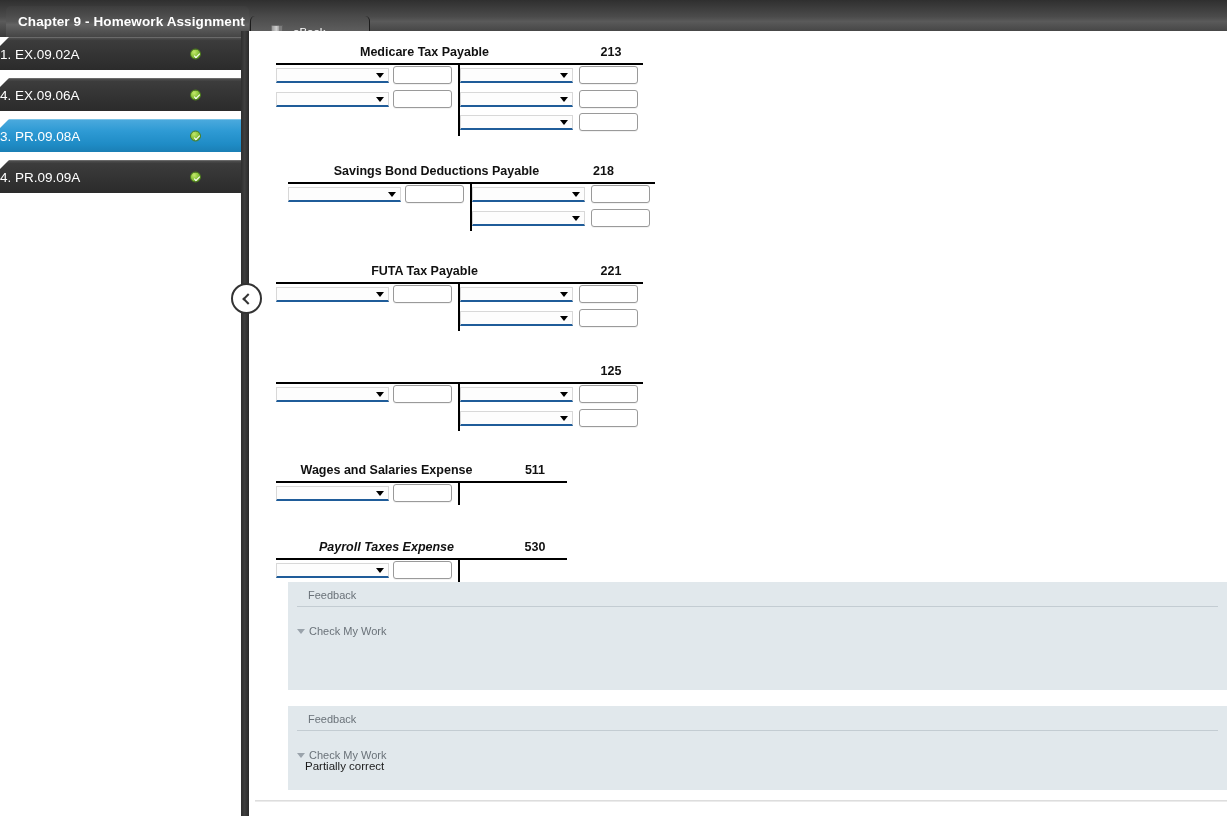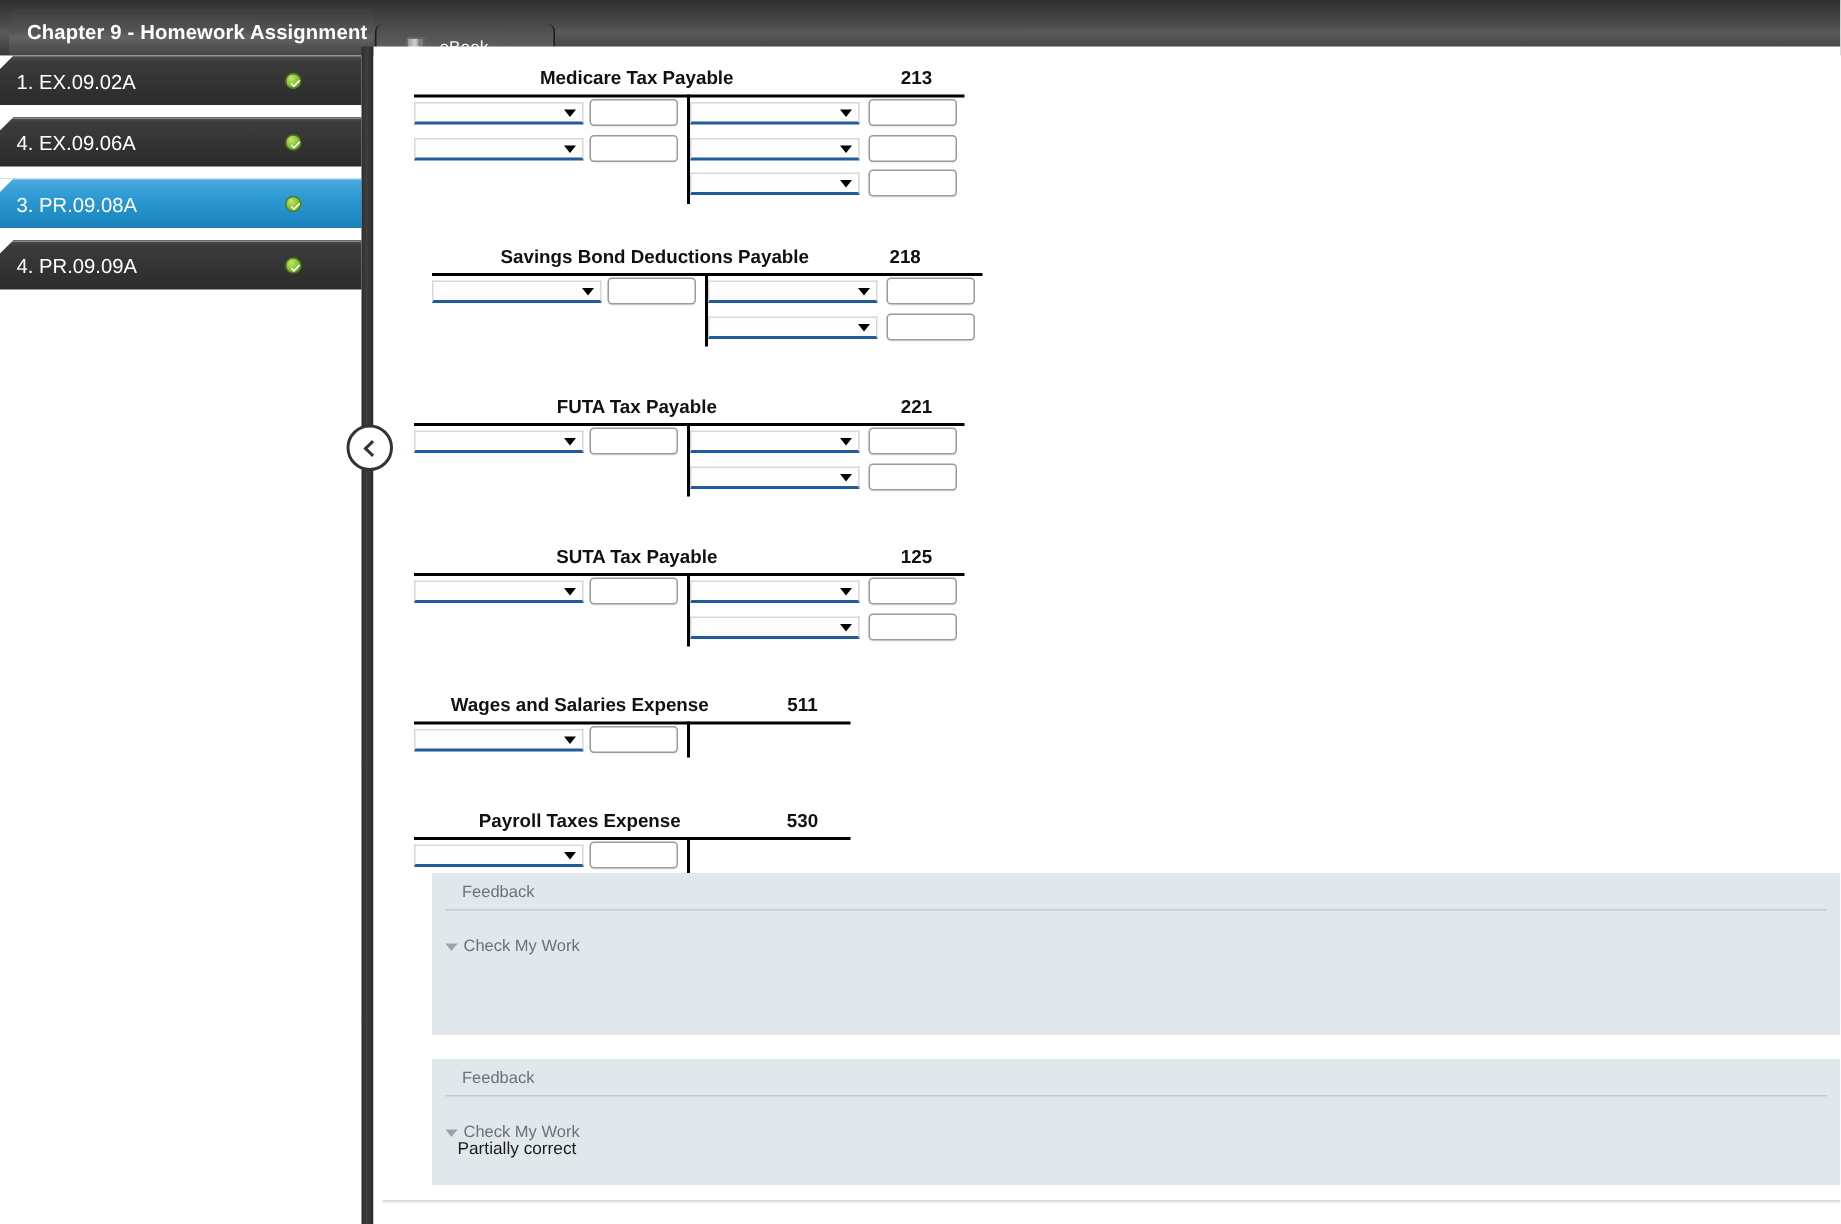--- a/index.html
+++ b/index.html
@@ -54,21 +54,20 @@
     position: absolute; left: 0; top: 37px; width: 241px; height: 779px;
     background: #ffffff;
   }
   .nav-item {
     position: relative; margin: 0 0 0 0;
     width: 241px; height: 33px;
     background: linear-gradient(to bottom, #4e4e4e 0%, #3c3c3c 8%, #333333 55%, #2b2b2b 100%);
     color: #ffffff;
     display: flex; align-items: center;
     font-size: 13.5px;
-    padding-left: 11px;
     border-top: 1px solid #6a6a6a;
     cursor: pointer;
   }
   .nav-item.active {
     background: linear-gradient(to bottom, #4aa9dd 0%, #2e9ad4 35%, #1f8cc6 75%, #1a7fb5 100%);
     border-top: 1px solid #7ec5e8;
   }
   .nav-sep { height: 8px; background: #ffffff; width: 241px; }
   .nav-corner {
     position: absolute; left: 0; top: -1px; width: 9px; height: 9px;
@@ -293,21 +292,20 @@
           <span class="caret"></span>
         </div>
         <div class="amtbox" style="left:330px; top:25px; width:59px;"></div>
         <div class="dropdown" style="left:211px; top:50.5px; width:113px;">
           <span class="caret"></span>
         </div>
         <div class="amtbox" style="left:330px; top:48.5px; width:59px;"></div>
       </div>
       <div class="taccount" style="left: 0px; top: 329px; width: 420px;">
         <div class="ta-head">
-          <span class="ta-title" style="left:27px; width:297px; bottom:0;">SUTA Tax Payable</span>
           <span class="ta-num" style="left:332px; width:60px; text-align:center; bottom:0;">125</span>
         </div>
         <div class="ta-topline" style="left:27px; top:22px; width:367px;"></div>
         <div class="ta-vline" style="left:209px; top:22px; height:49px;"></div>
         <div class="dropdown" style="left:27px; top:27px; width:113px;">
           <span class="caret"></span>
         </div>
         <div class="amtbox" style="left:144px; top:25px; width:59px;"></div>
         <div class="dropdown" style="left:211px; top:27px; width:113px;">
           <span class="caret"></span>
@@ -325,21 +323,21 @@
         </div>
         <div class="ta-topline" style="left:27px; top:22px; width:291px;"></div>
         <div class="ta-vline" style="left:209px; top:22px; height:24px;"></div>
         <div class="dropdown" style="left:27px; top:27px; width:113px;">
           <span class="caret"></span>
         </div>
         <div class="amtbox" style="left:144px; top:25px; width:59px;"></div>
       </div>
       <div class="taccount" style="left: 0px; top: 505px; width: 420px;">
         <div class="ta-head">
-          <span class="ta-title" style="left:27px; width:221px; bottom:0;">Payroll Taxes Expense</span>
+          <span class="ta-title" style="left:27px; width:221px; bottom:0;font-style:italic;">Payroll Taxes Expense</span>
           <span class="ta-num" style="left:256px; width:60px; text-align:center; bottom:0;">530</span>
         </div>
         <div class="ta-topline" style="left:27px; top:22px; width:291px;"></div>
         <div class="ta-vline" style="left:209px; top:22px; height:24px;"></div>
         <div class="dropdown" style="left:27px; top:27px; width:113px;">
           <span class="caret"></span>
         </div>
         <div class="amtbox" style="left:144px; top:25px; width:59px;"></div>
       </div>
       <div class="feedback" style="left: 39px; top: 551px; width: 939px; height: 108px;">

